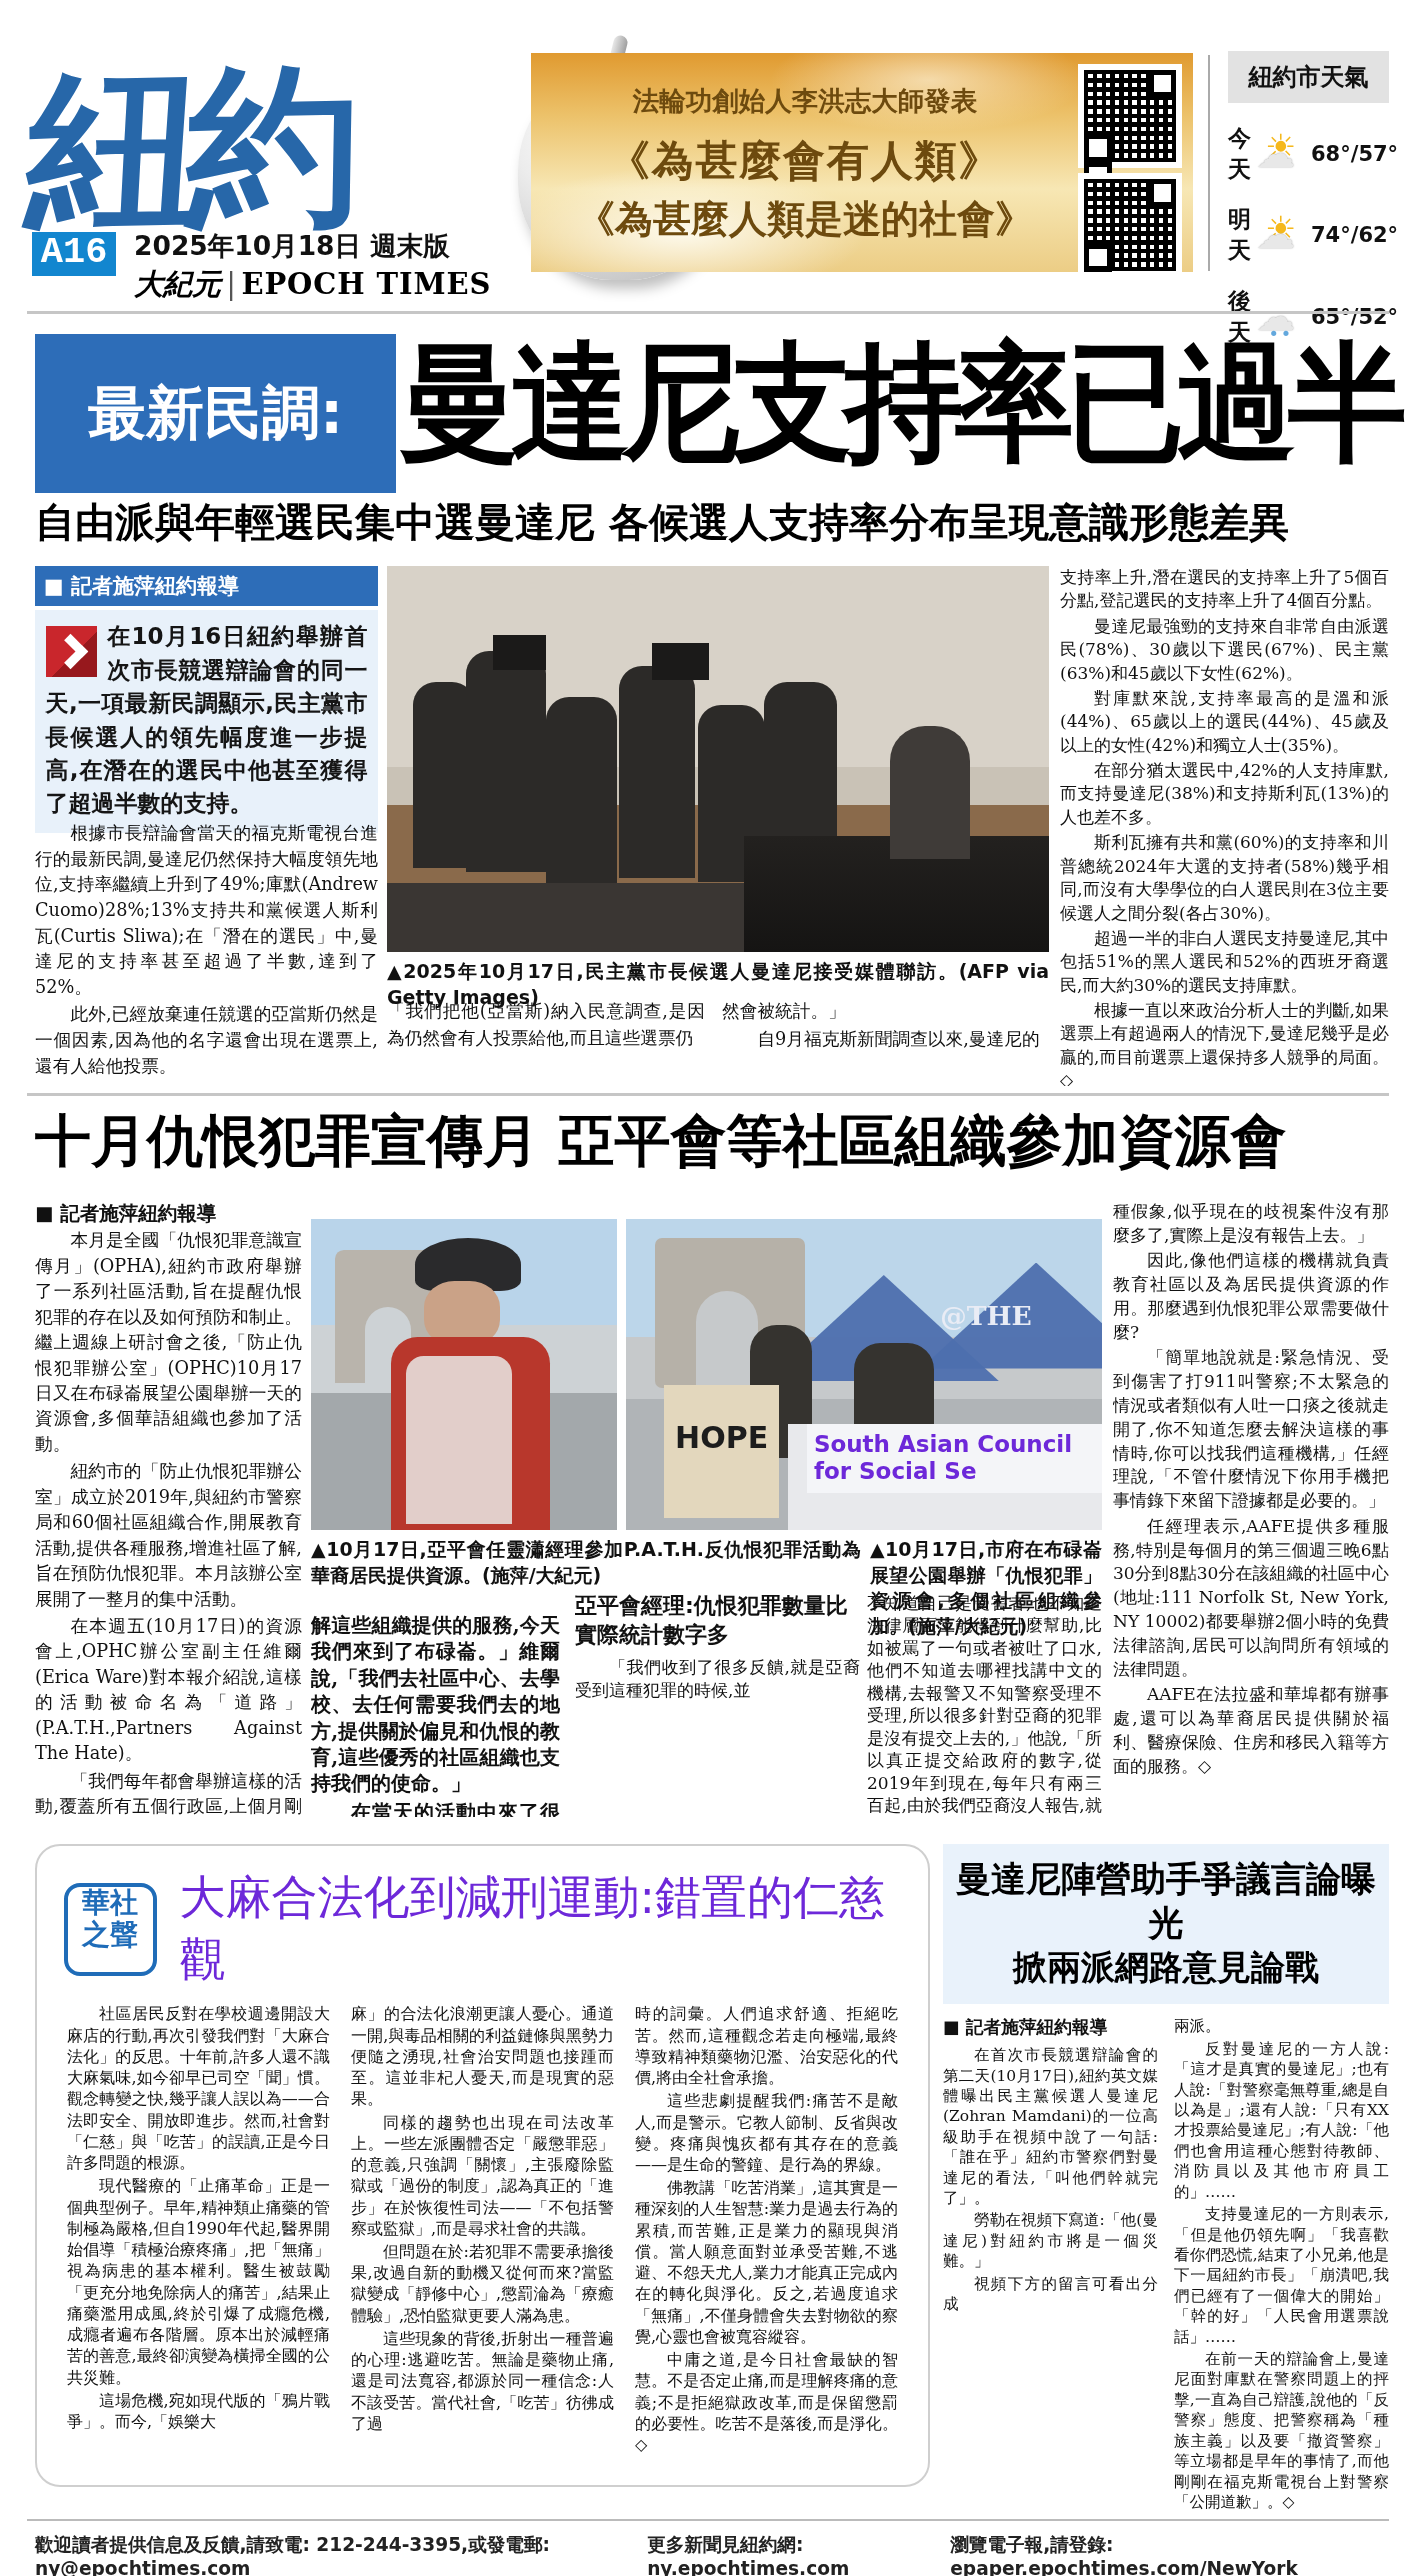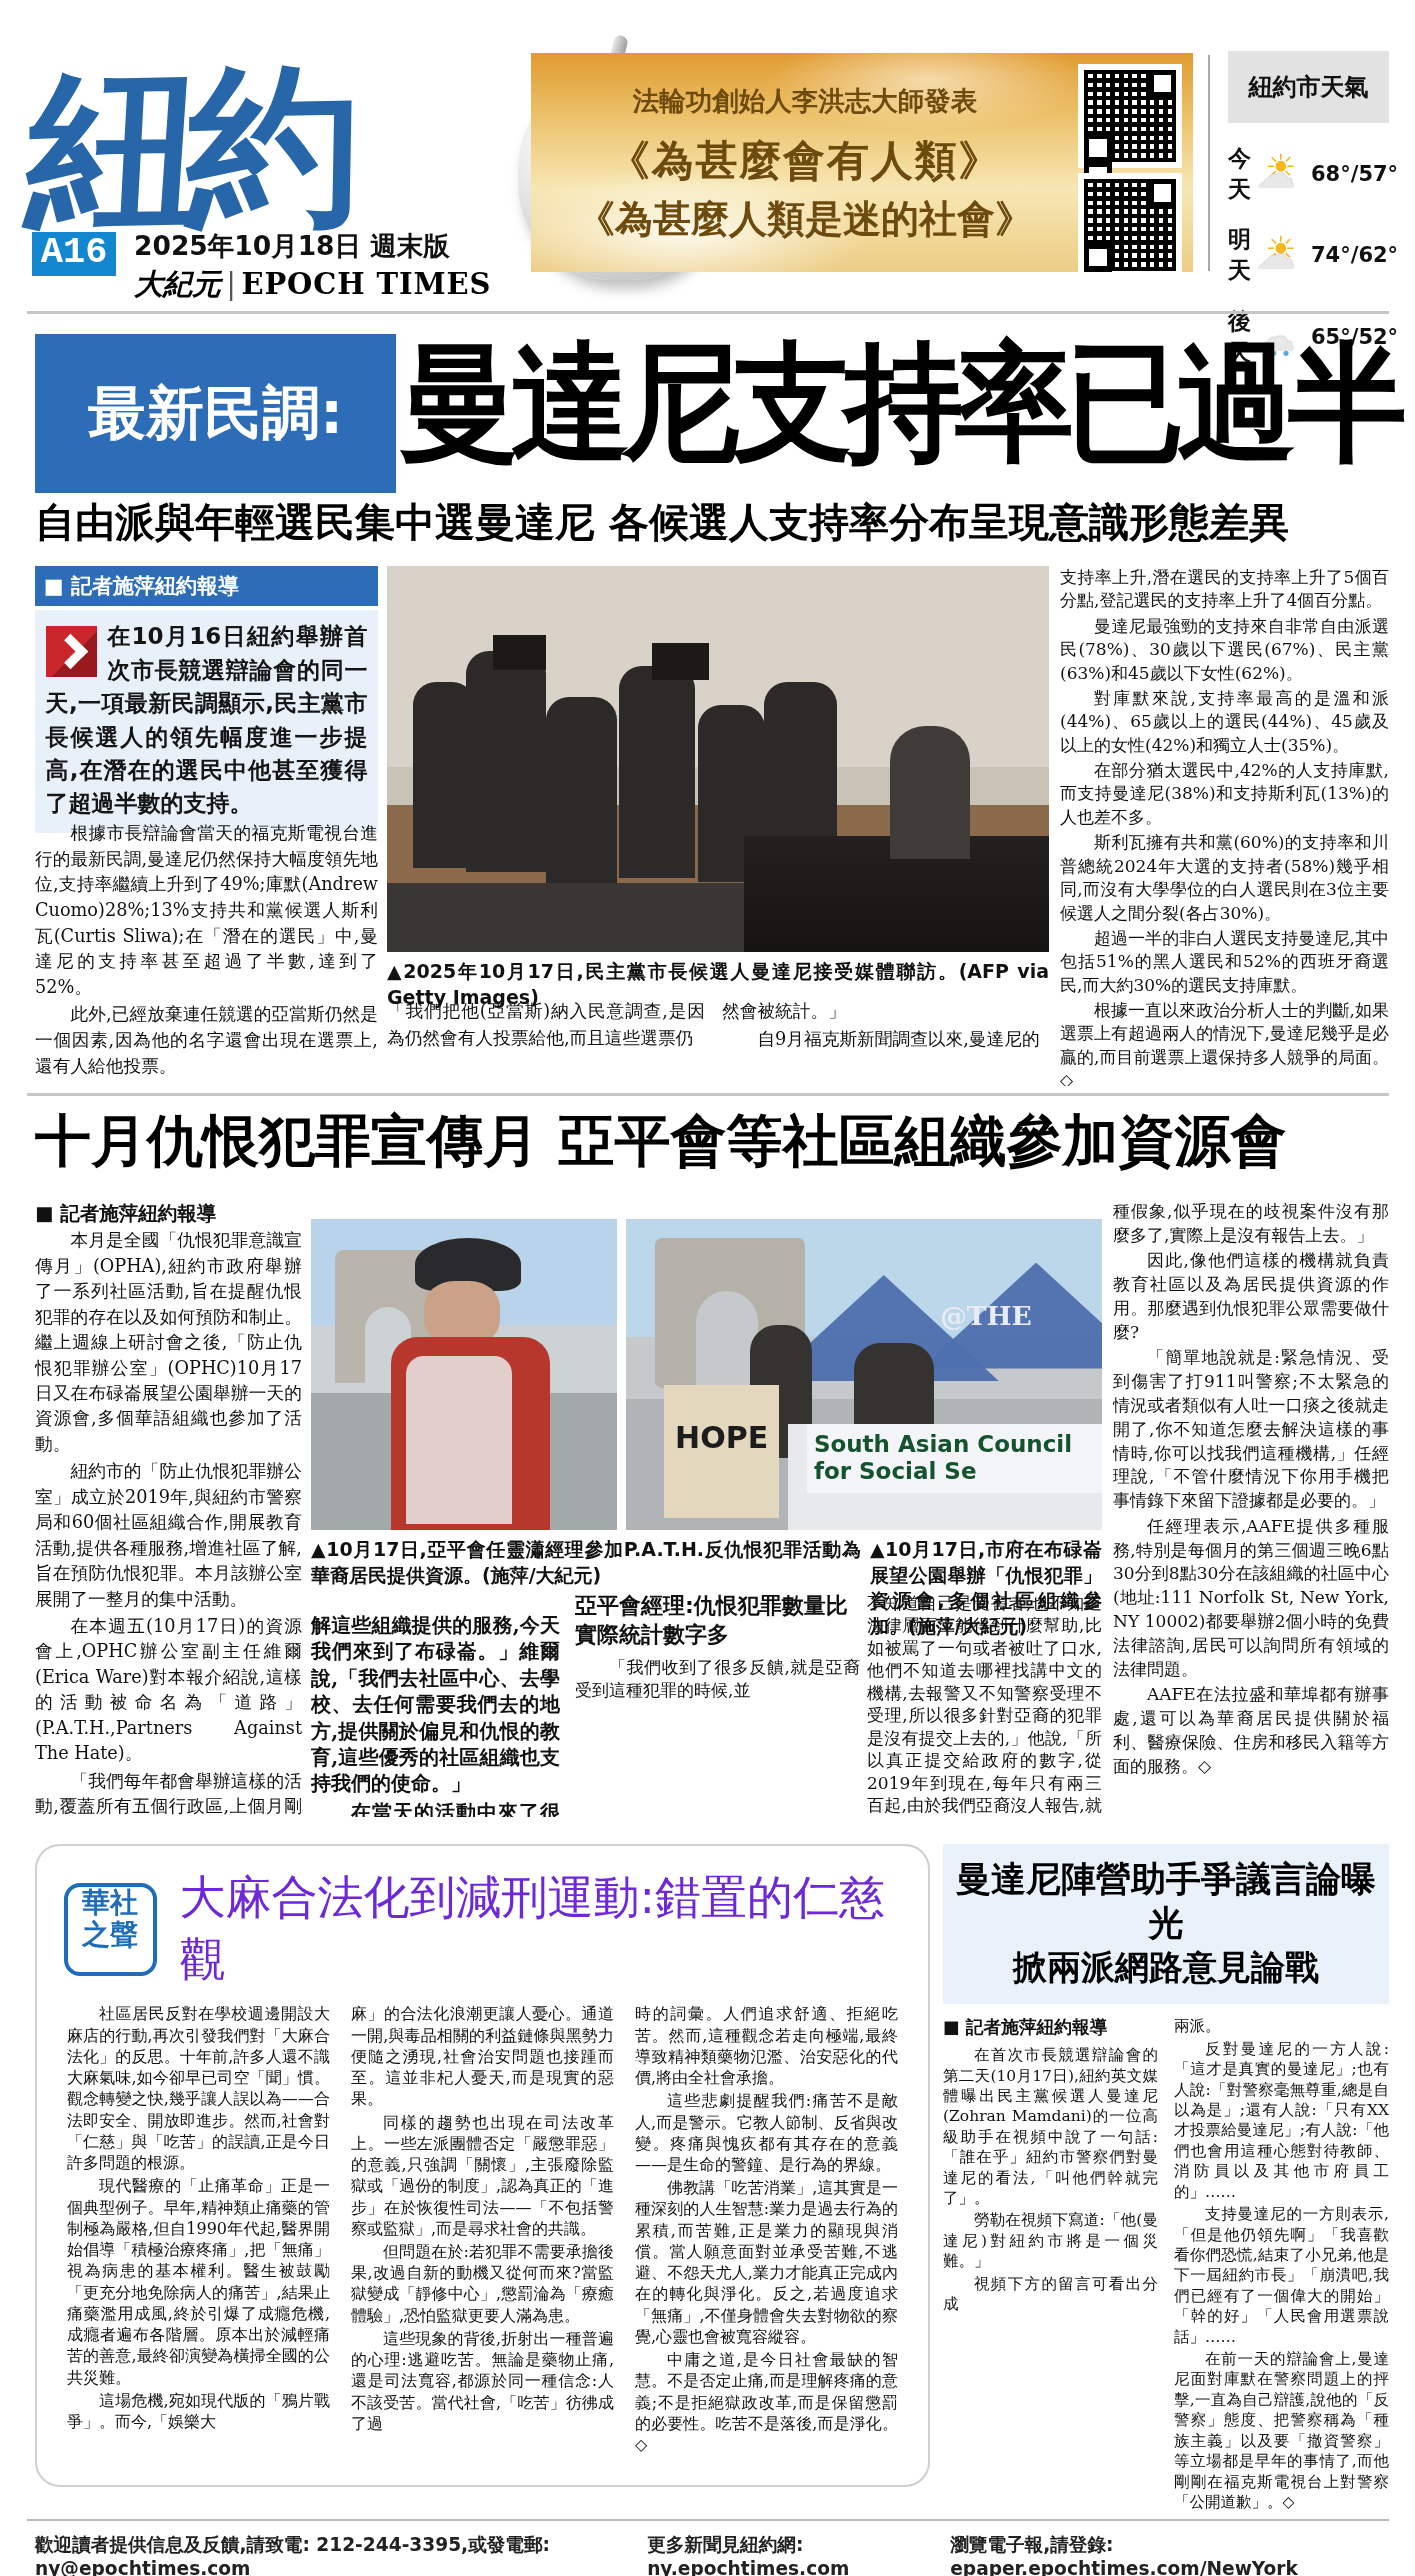--- a/index.html
+++ b/index.html
@@ -41,21 +41,21 @@
   .qr-col{position:absolute;right:10.6px;top:10.6px;z-index:3;}
   .qr{width:92px;height:92px;background:#fff;padding:6.2px;margin-bottom:5.3px;position:relative;}
   .qr-px{width:100%;height:100%;
       background-image:repeating-linear-gradient(0deg,#000 0 4.4px,transparent 4.4px 8.8px),
                        repeating-linear-gradient(90deg,#000 0 4.4px,transparent 4.4px 8.8px);}
   .qr i{position:absolute;width:17.7px;height:17.7px;border:5.3px solid #000;background:#fff;}
   .qr i:nth-child(1){left:6.2px;top:6.2px;} .qr i:nth-child(2){right:6.2px;top:6.2px;} .qr i:nth-child(3){left:6.2px;bottom:6.2px;}
 
   
   .weather{left:1228px;top:51px;width:161px;font-family:"DejaVu Sans",sans-serif;}
-  .weather-title{background:#e2e2e2;font-weight:900;font-size:24px;text-align:center;padding:20px 0;}
+  .weather-title{background:#e2e2e2;font-weight:900;font-size:24px;text-align:center;padding:10px 0;}
   .wrow{display:flex;align-items:center;margin-top:19.5px;gap:7px;}
   .wlabel{font-weight:900;font-size:23px;width:51px;}
   .wicon{position:relative;width:46px;height:39px;flex:none;}
   .wicon .sun{position:absolute;left:7px;top:-7px;font-size:35px;color:#f5b81c;font-style:normal;}
   .wicon .cloud{position:absolute;left:-1.8px;top:-3.5px;font-size:39px;color:#e8e8e8;font-style:normal;
       text-shadow:0 0 1.8px #9a9a9a;}
   .wicon .drops{position:absolute;left:10.6px;top:26.5px;font-size:17.7px;color:#63a8dd;letter-spacing:1.8px;font-style:normal;}
   .wtemp{font-weight:bold;font-size:21px;}
 
   
@@ -103,21 +103,21 @@
   .ph2 .face{position:absolute;left:37%;top:20%;width:76px;height:65px;background:#caa287;border-radius:40%;}
   .ph2 .jacket{position:absolute;left:26%;top:38%;width:159px;height:195px;background:#b8372c;border-radius:26.5px 26.5px 0 0;}
   .ph2 .vest{position:absolute;left:31%;top:44%;width:106px;height:168px;background:#e9e9e6;opacity:.85;border-radius:17.7px 17.7px 0 0;}
   .ph3{background:linear-gradient(180deg,#bcd6ea 0 38%,#c6c9cb 38% 58%,#b0b4b7 58% 100%);}
   .ph3 .arch{position:absolute;left:6%;top:6%;width:150px;height:150px;background:#b6b1a8;border-radius:7px;}
   .ph3 .arch::before{content:"";position:absolute;left:41px;bottom:0;width:62px;height:97px;background:#c6c9cb;border-radius:31px 31px 0 0;}
   .ph3 .tent{position:absolute;top:18%;width:230px;height:106px;background:#4d6fae;
       clip-path:polygon(0 100%,50% 0,100% 100%);opacity:.95;}
   .ph3 .tent-label{position:absolute;top:26%;font-family:"DejaVu Serif",serif;color:#e9ecf5;font-size:26.5px;font-weight:bold;}
   .ph3 .table{position:absolute;left:34%;bottom:0;width:66%;height:34%;background:#e8e9ec;}
-  .ph3 .banner-txt{position:absolute;left:38%;bottom:12%;width:60%;color:#14532d;font-family:"DejaVu Sans",sans-serif;
+  .ph3 .banner-txt{position:absolute;left:38%;bottom:12%;width:60%;color:#6d28d9;font-family:"DejaVu Sans",sans-serif;
       font-weight:bold;font-size:23px;background:#f4f5f8;padding:7px;line-height:1.2;margin-top:44px;}
   .ph3 .tote{position:absolute;left:8%;bottom:4%;width:115px;height:133px;background:#e3d7bd;}
   .ph3 .tote span{display:block;margin-top:35px;text-align:center;font-family:"DejaVu Sans",sans-serif;font-weight:900;font-size:30px;color:#1d1d1d;}
   .ph3 .fig{position:absolute;background:#35332f;border-radius:26.5px 26.5px 0 0;}
 
   
   .a2-head{left:35px;top:1104px;width:1362px;font-family:"DejaVu Sans",sans-serif;font-weight:900;
       font-size:56px;white-space:nowrap;color:#000;}
   .a2-colL{left:35px;top:1200px;width:267px;height:617px;overflow:hidden;font-size:17.7px;line-height:1.44;}
   .a2-photo1{left:311px;top:1219px;width:306px;height:311px;overflow:hidden;}

